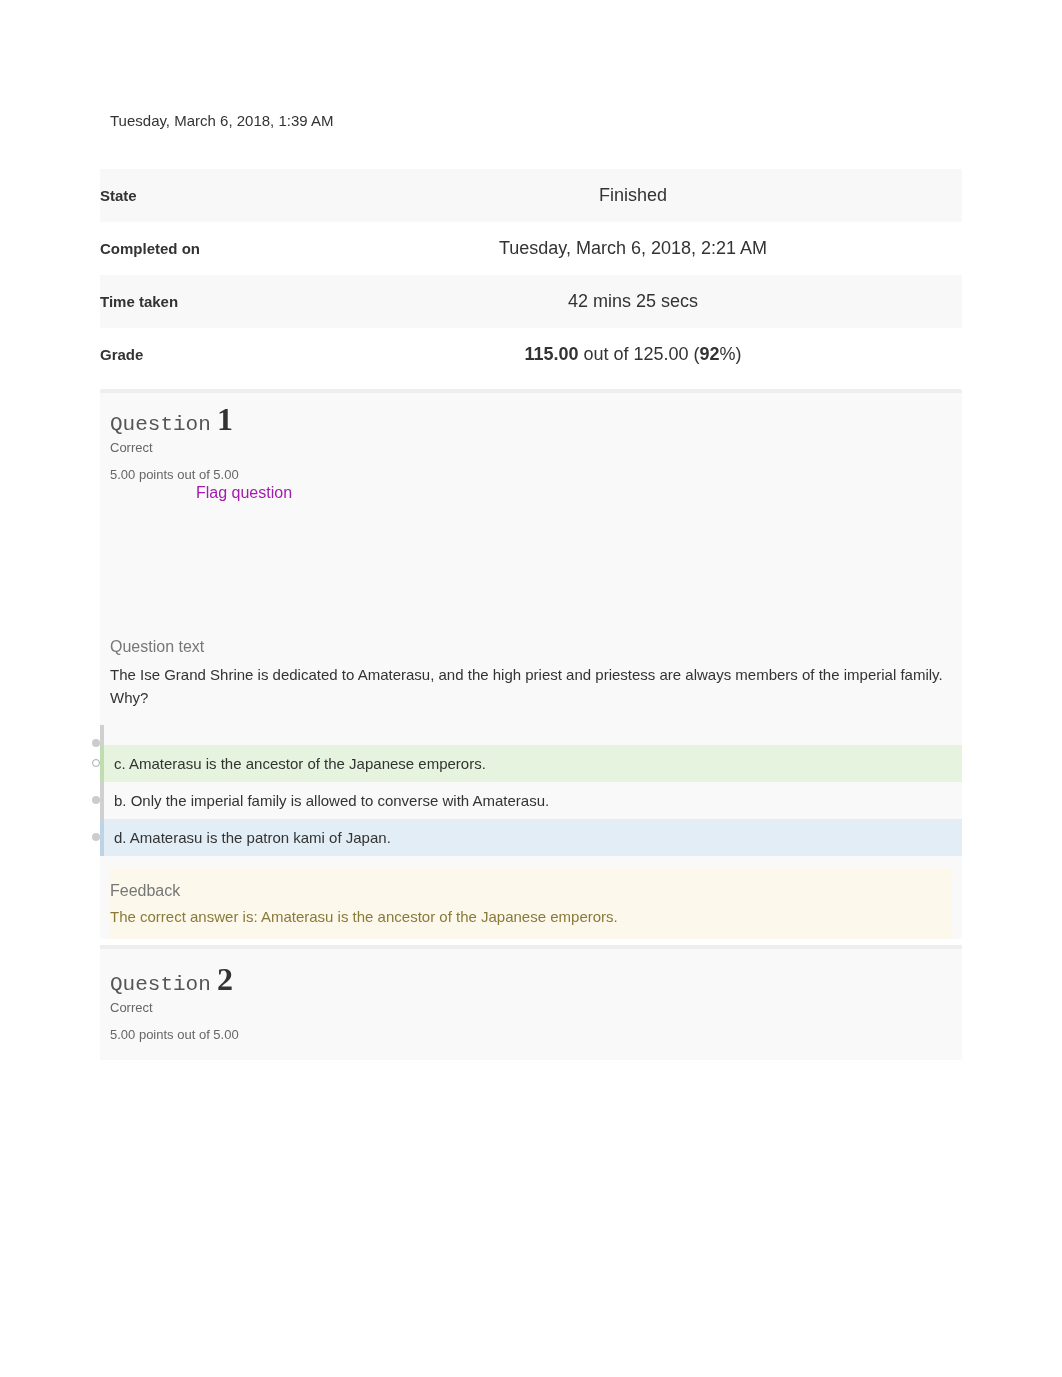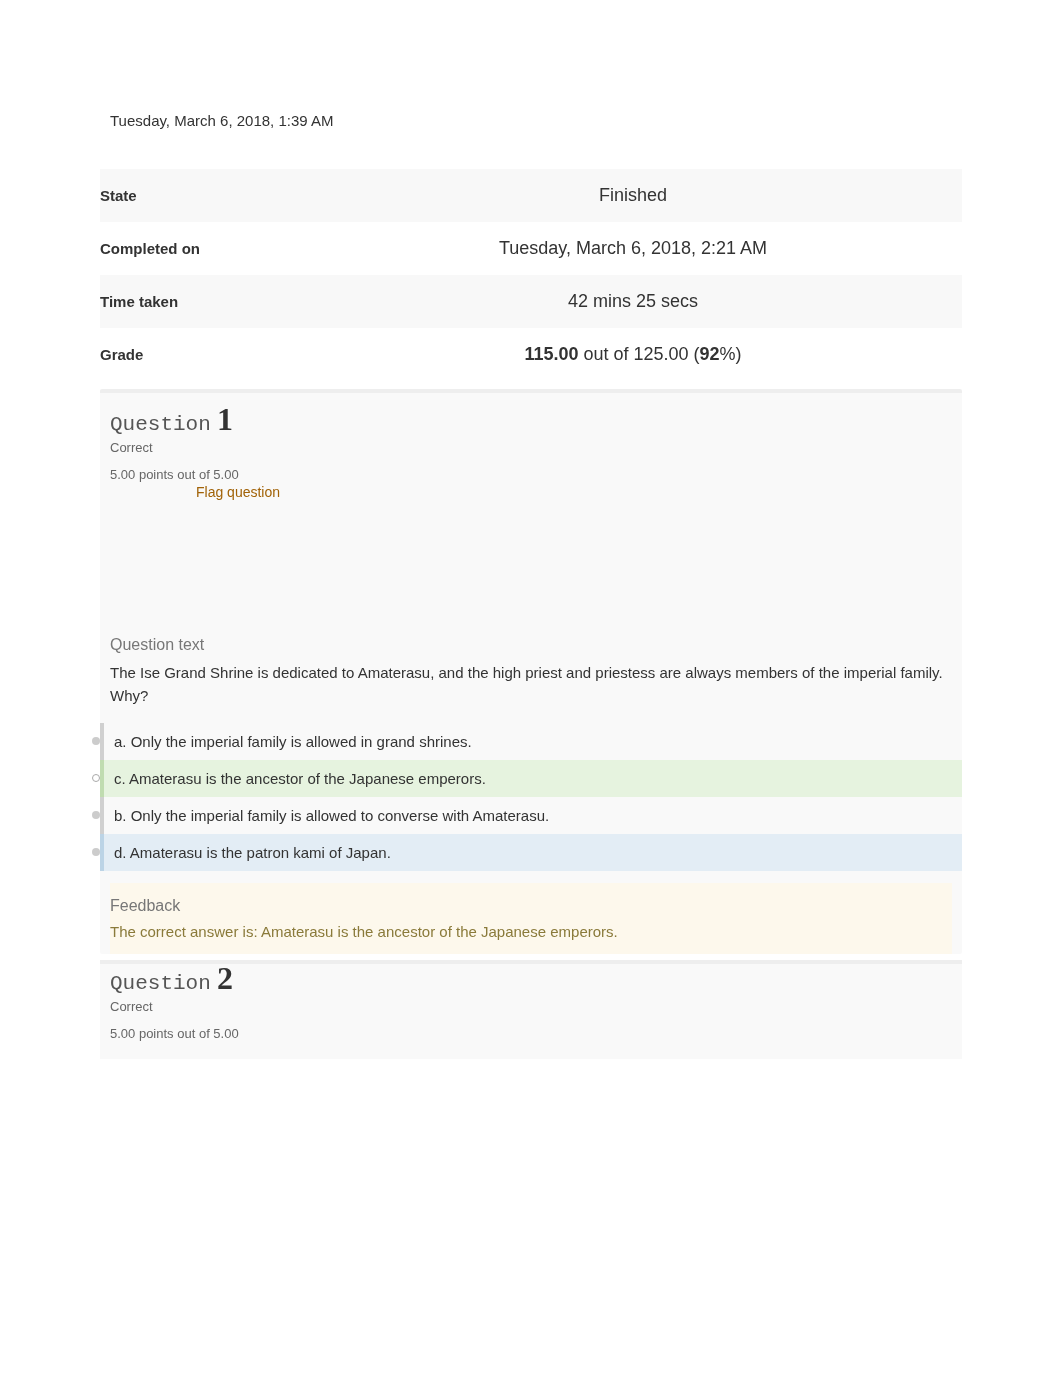--- a/index.html
+++ b/index.html
@@ -60,22 +60,22 @@
     font-size: 13px;
     color: #666;
     margin-top: 2px;
   }
   .q-grade {
     font-size: 13px;
     color: #666;
     margin-top: 12px;
   }
   .q-flag {
-    font-size: 14px;
-    color: #a16207;
+    font-size: 16px;
+    color: #a21caf;
     margin-top: 2px;
     padding-left: 86px;
   }
   .q-spacer { height: 118px; background: #f9f9f9; }
   .q-section-title {
     font-family: Verdana, Geneva, sans-serif;
     font-size: 16px;
     color: #777;
     padding: 10px 10px 8px 10px;
   }
@@ -107,21 +107,21 @@
     color: #777;
     padding: 14px 10px 8px 0;
   }
   .feedback-text {
     color: #8a7a3a;
     padding: 0 10px 4px 0;
   }
   .question-block-2 {
     margin-top: 6px;
     background: linear-gradient(to bottom, #eeeeee 0, #eeeeee 4px, #f9f9f9 4px, #f9f9f9 100%);
-    padding: 0 10px 18px 10px;
+    padding: 16px 10px 18px 10px;
   }
   .option-radio {
     position: absolute;
     left: -12px;
     top: 14px;
     width: 8px;
     height: 8px;
     border-radius: 50%;
     background: #ccc;
   }
@@ -166,21 +166,20 @@
     <div class="q-flag">Flag question</div>
   </div>
 
   <div class="q-spacer"></div>
 
   <div class="q-section-title">Question text</div>
   <div class="q-text">The Ise Grand Shrine is dedicated to Amaterasu, and the high priest and priestess are always members of the imperial family. Why?</div>
 
   <div class="option neutral">
     <span class="option-radio"></span>
-    <span>a. Only the imperial family is allowed in grand shrines.</span>
   </div>
   <div class="option correct">
     <span class="option-radio"></span>
     <span>c. Amaterasu is the ancestor of the Japanese emperors.</span>
   </div>
   <div class="option neutral">
     <span class="option-radio"></span>
     <span>b. Only the imperial family is allowed to converse with Amaterasu.</span>
   </div>
   <div class="option bottom">

